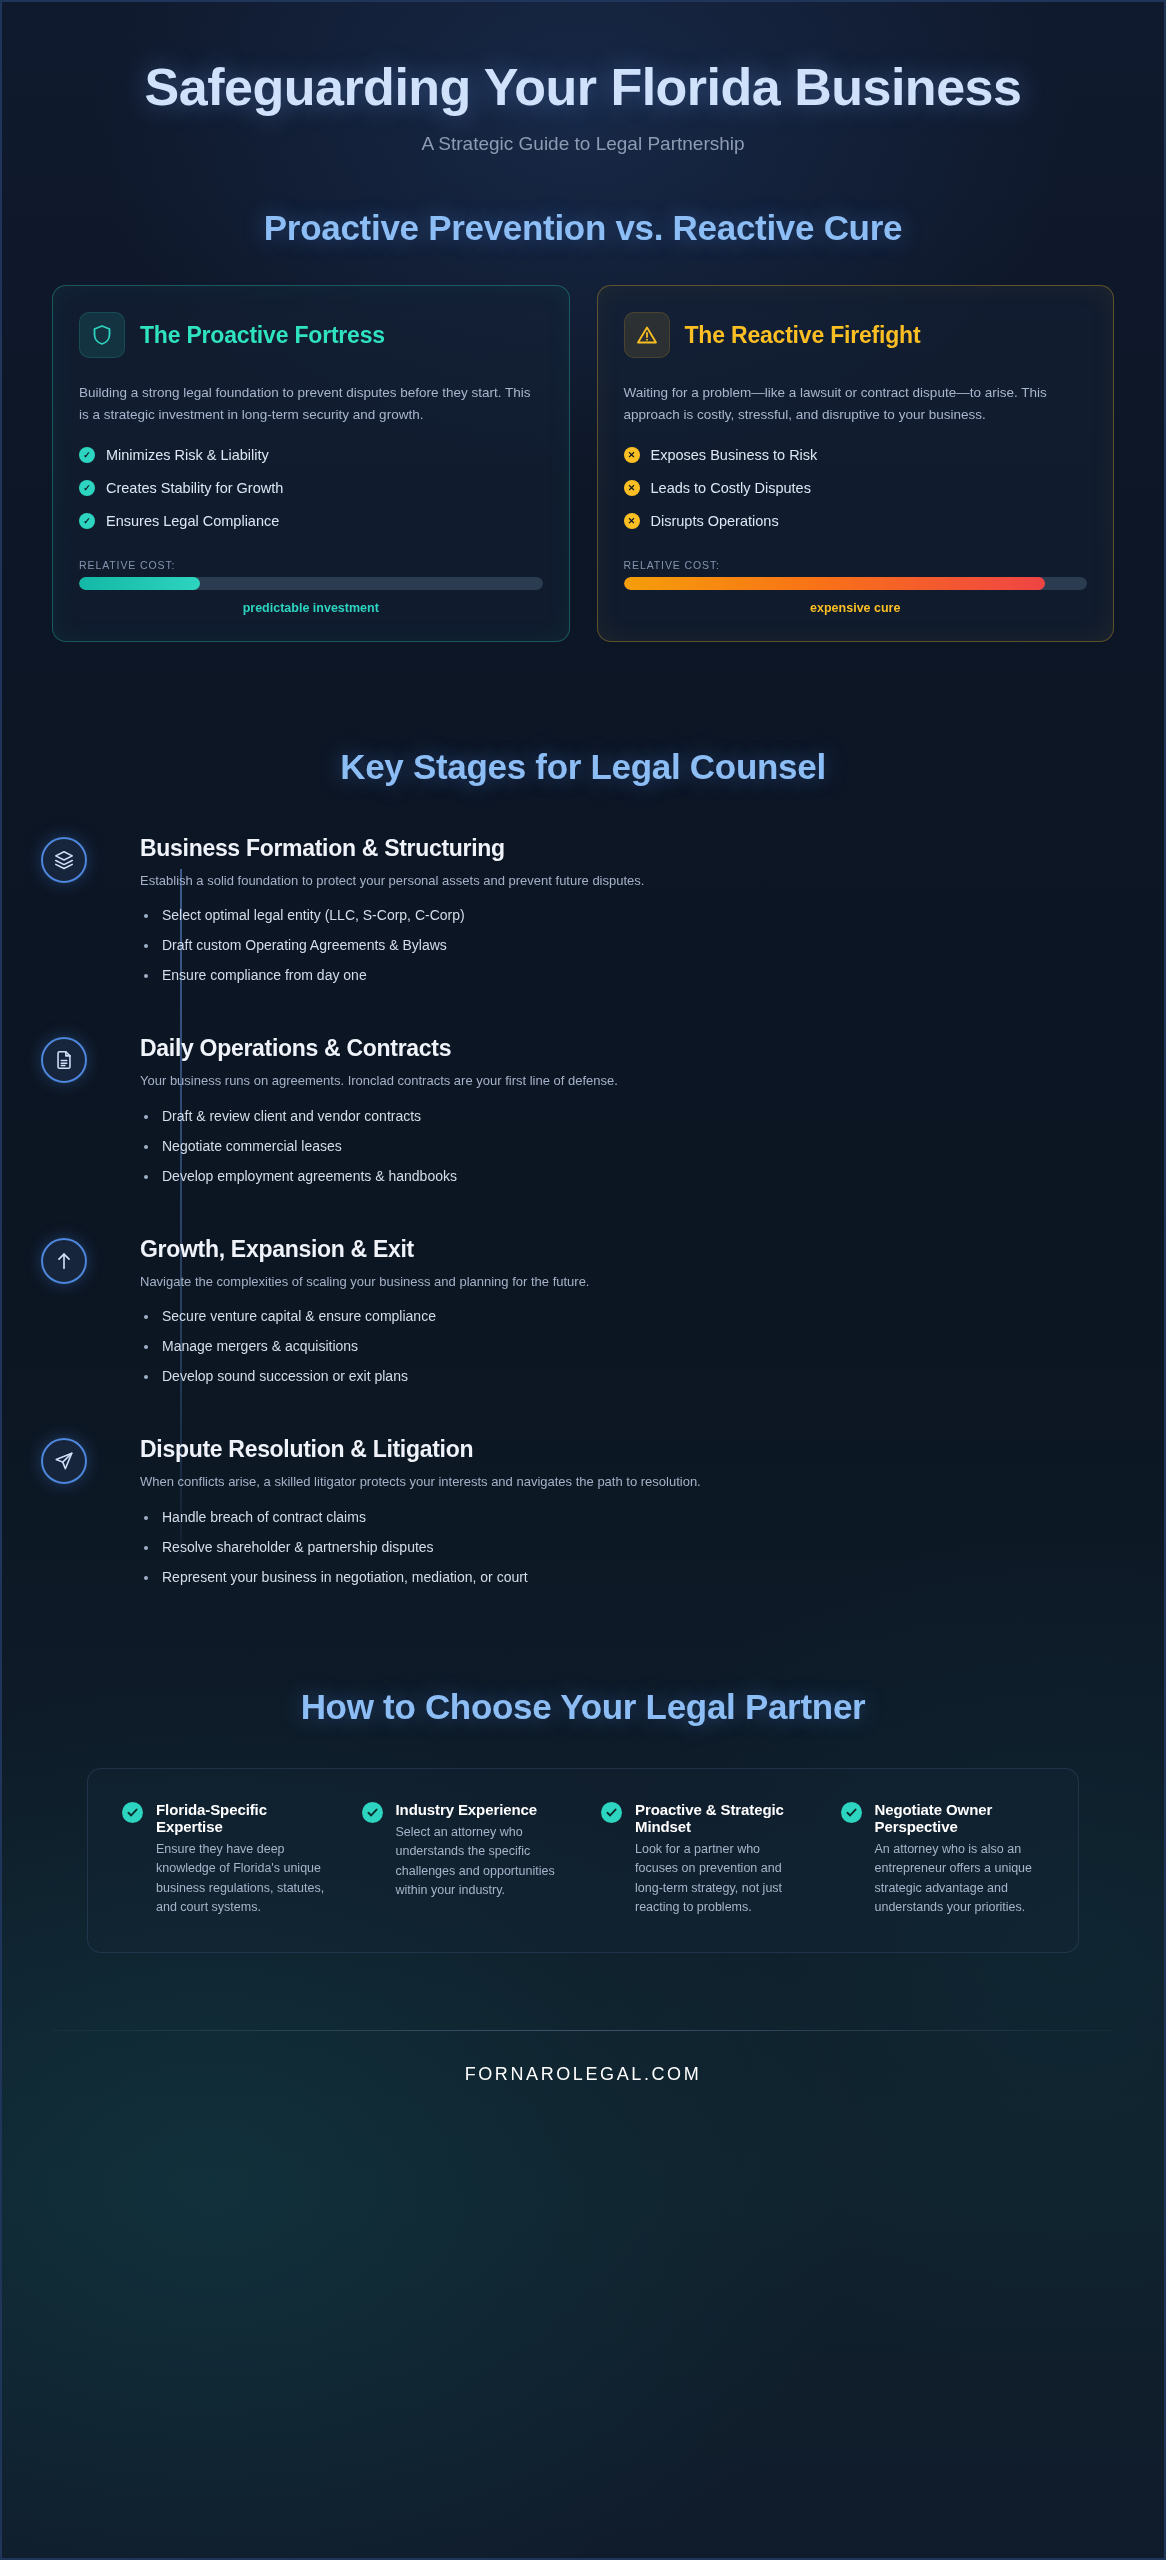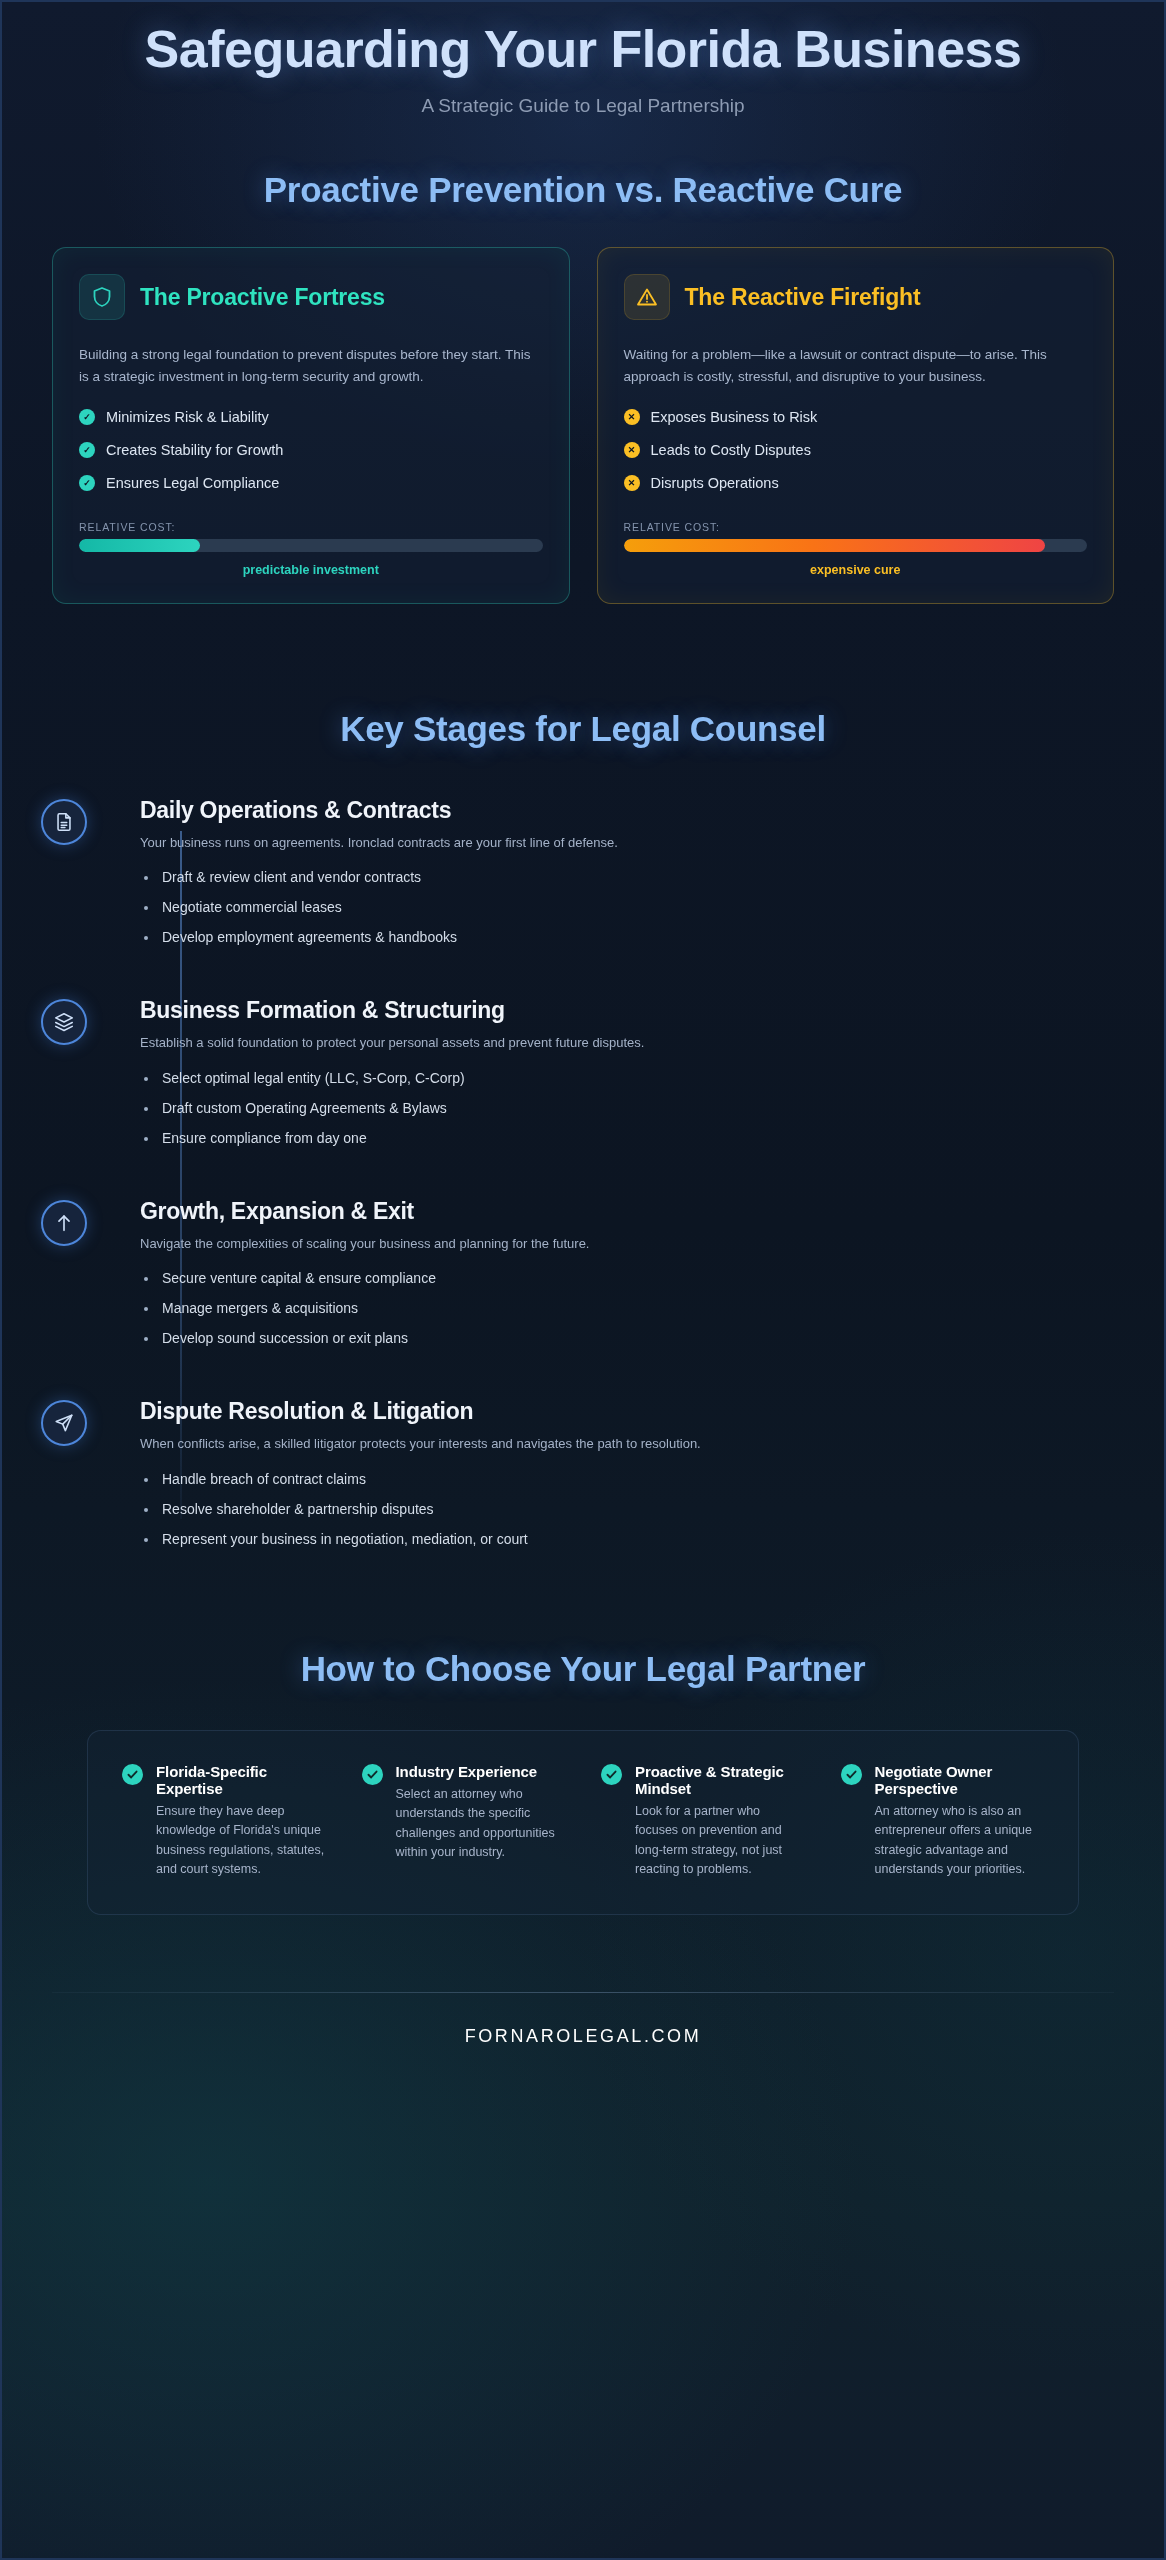--- a/index.html
+++ b/index.html
@@ -18,21 +18,21 @@
     background:
       radial-gradient(ellipse 700px 500px at 50% 120px, rgba(41,74,130,0.30), rgba(0,0,0,0) 70%),
       radial-gradient(ellipse 900px 700px at 18% 2180px, rgba(18,70,80,0.42), rgba(0,0,0,0) 72%),
       radial-gradient(ellipse 700px 600px at 92% 1950px, rgba(16,62,72,0.26), rgba(0,0,0,0) 70%),
       linear-gradient(180deg, #101a2e 0%, #0d1626 22%, #0c1522 48%, #0e1b28 70%, #10212c 86%, #101b2b 100%);
     border: 2px solid #1f3559;
   }
 
   
   .header {
-    padding-top: 20px;
+    padding-top: 58px;
     text-align: center;
   }
   .main-title {
     font-size: 52px;
     font-weight: 700;
     line-height: 1.06;
     letter-spacing: -0.5px;
     color: #cfe1fb;
     text-shadow: 0 0 26px rgba(110,160,240,0.42);
     max-width: 900px;
@@ -337,55 +337,55 @@
 
   <div class="stages-wrap">
     <h2 class="section-heading">Key Stages for Legal Counsel</h2>
 
     <div class="timeline">
       <div class="tl-line"></div>
 
       <div class="stage">
         <div class="tl-node">
           <svg width="22" height="22" viewBox="0 0 24 24" fill="none" stroke="#cfe0f8" stroke-width="1.7" stroke-linejoin="round" stroke-linecap="round">
+            <path d="M12 3l9 4.5-9 4.5-9-4.5z"></path>
+            <path d="M3 12.5l9 4.5 9-4.5"></path>
+            <path d="M3 16.8l9 4.5 9-4.5"></path>
+          </svg>
+        </div>
+        <div class="stage-title">Business Formation &amp; Structuring</div>
+        <div class="stage-desc">Establish a solid foundation to protect your personal assets and prevent future disputes.</div>
+        <ul class="stage-list">
+          <li>Select optimal legal entity (LLC, S-Corp, C-Corp)</li>
+          <li>Draft custom Operating Agreements &amp; Bylaws</li>
+          <li>Ensure compliance from day one</li>
+        </ul>
+      </div>
+
+      <div class="stage">
+        <div class="tl-node">
+          <svg width="22" height="22" viewBox="0 0 24 24" fill="none" stroke="#cfe0f8" stroke-width="1.7" stroke-linejoin="round" stroke-linecap="round">
             <path d="M14 3H7a1.5 1.5 0 0 0-1.5 1.5v15A1.5 1.5 0 0 0 7 21h10a1.5 1.5 0 0 0 1.5-1.5V7.5z"></path>
             <path d="M14 3v4.5h4.5"></path>
             <line x1="9" y1="12.5" x2="15" y2="12.5"></line>
             <line x1="9" y1="15.5" x2="15" y2="15.5"></line>
             <line x1="9" y1="18" x2="13" y2="18"></line>
           </svg>
         </div>
         <div class="stage-title">Daily Operations &amp; Contracts</div>
         <div class="stage-desc">Your business runs on agreements. Ironclad contracts are your first line of defense.</div>
         <ul class="stage-list">
           <li>Draft &amp; review client and vendor contracts</li>
           <li>Negotiate commercial leases</li>
           <li>Develop employment agreements &amp; handbooks</li>
         </ul>
       </div>
 
       <div class="stage">
         <div class="tl-node">
-          <svg width="22" height="22" viewBox="0 0 24 24" fill="none" stroke="#cfe0f8" stroke-width="1.7" stroke-linejoin="round" stroke-linecap="round">
-            <path d="M12 3l9 4.5-9 4.5-9-4.5z"></path>
-            <path d="M3 12.5l9 4.5 9-4.5"></path>
-            <path d="M3 16.8l9 4.5 9-4.5"></path>
-          </svg>
-        </div>
-        <div class="stage-title">Business Formation &amp; Structuring</div>
-        <div class="stage-desc">Establish a solid foundation to protect your personal assets and prevent future disputes.</div>
-        <ul class="stage-list">
-          <li>Select optimal legal entity (LLC, S-Corp, C-Corp)</li>
-          <li>Draft custom Operating Agreements &amp; Bylaws</li>
-          <li>Ensure compliance from day one</li>
-        </ul>
-      </div>
-
-      <div class="stage">
-        <div class="tl-node">
           <svg width="22" height="22" viewBox="0 0 24 24" fill="none" stroke="#cfe0f8" stroke-width="1.8" stroke-linejoin="round" stroke-linecap="round">
             <line x1="12" y1="20" x2="12" y2="4.5"></line>
             <path d="M6.5 10L12 4.5 17.5 10"></path>
           </svg>
         </div>
         <div class="stage-title">Growth, Expansion &amp; Exit</div>
         <div class="stage-desc">Navigate the complexities of scaling your business and planning for the future.</div>
         <ul class="stage-list">
           <li>Secure venture capital &amp; ensure compliance</li>
           <li>Manage mergers &amp; acquisitions</li>

